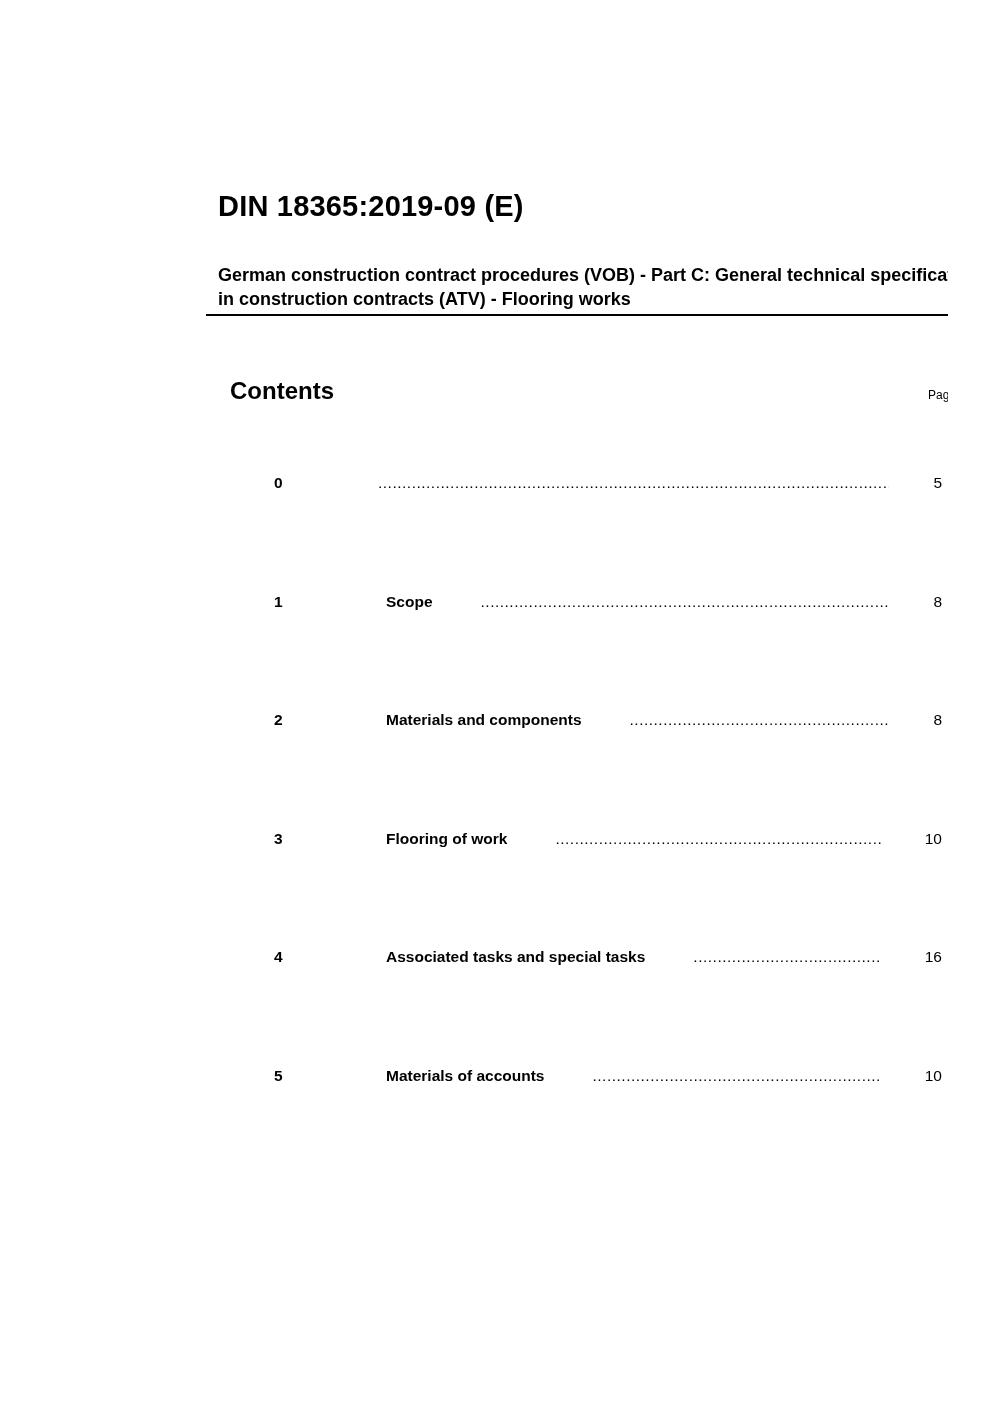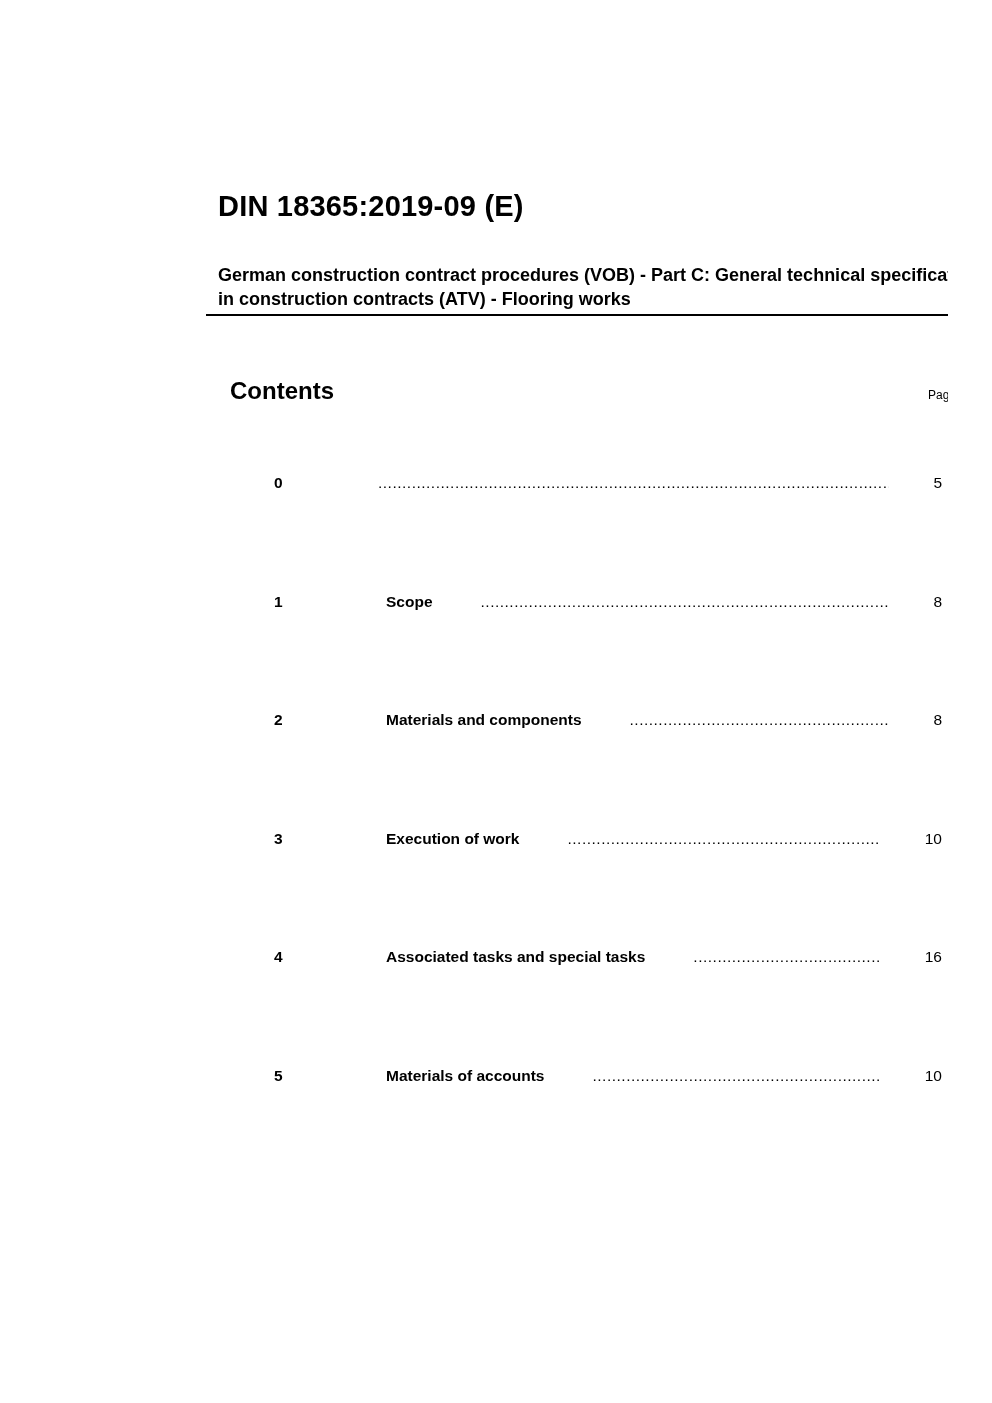--- a/index.html
+++ b/index.html
@@ -124,21 +124,21 @@
 
     <div class="toc-row">
       <span class="toc-num">2</span>
       <span class="toc-title">Materials and components</span>
       <span class="toc-dots">............................................................................................................................................................................................................................................................................................................</span>
       <span class="toc-page">8</span>
     </div>
 
     <div class="toc-row">
       <span class="toc-num">3</span>
-      <span class="toc-title">Execution of work</span>
+      <span class="toc-title">Flooring of work</span>
       <span class="toc-dots">............................................................................................................................................................................................................................................................................................................</span>
       <span class="toc-page">10</span>
     </div>
 
     <div class="toc-row">
       <span class="toc-num">4</span>
       <span class="toc-title">Associated tasks and special tasks</span>
       <span class="toc-dots">............................................................................................................................................................................................................................................................................................................</span>
       <span class="toc-page">16</span>
     </div>

